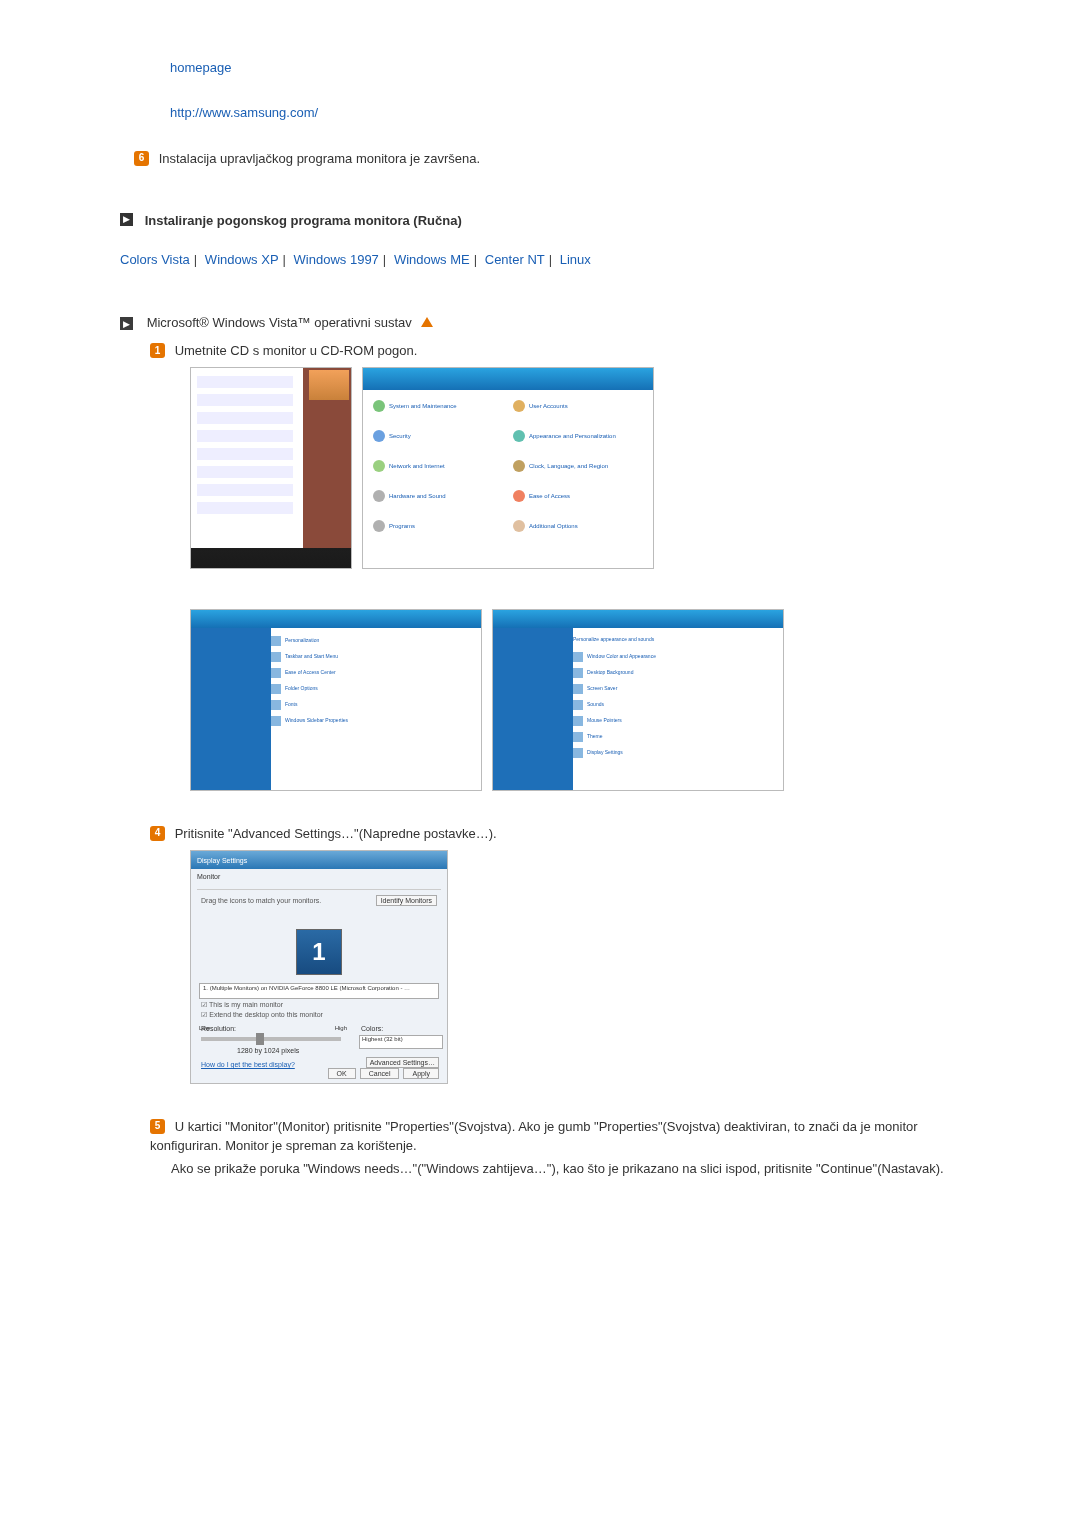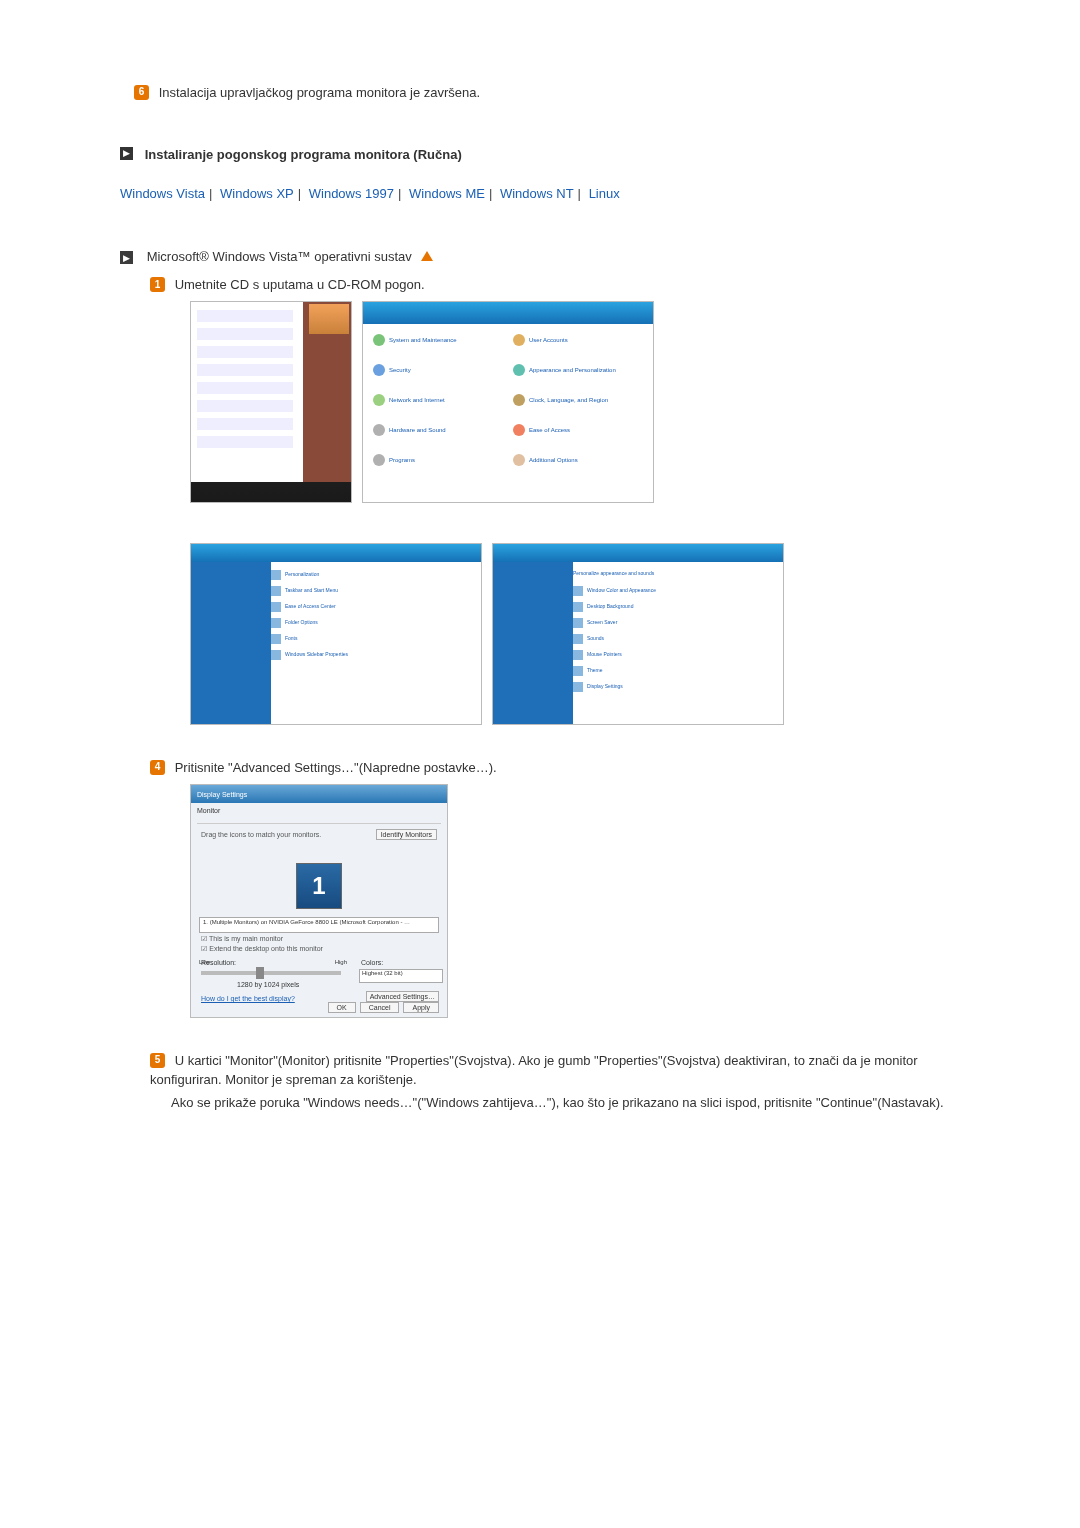--- a/index.html
+++ b/index.html
@@ -164,62 +164,67 @@
   .step-line { margin-bottom:4px; line-height:1.45; }
   .step-block { margin-left: 30px; }
 
   .section-title { font-weight: bold; color:#333;text-align:right; }
 </style>
 </head>
 <body>
 
 <div class="page">
 
+  <div class="indent-a">
+    <div class="row"><span class="link">homepage</span></div>
+    <div class="gap"></div>
+    <div class="row"><span class="link">http://www.samsung.com/</span></div>
+  </div>
 
   <div class="gap"></div>
 
   <div class="indent-step">
     <div class="step-line">
       <span class="num-badge">6</span>
       <span>Instalacija upravljačkog programa monitora je završena.</span>
     </div>
   </div>
 
   <div class="gap-lg"></div>
 
   <div>
     <span class="arrow-box">▶</span>
     <span class="section-title">Instaliranje pogonskog programa monitora (Ručna)</span>
   </div>
 
   <div class="gap"></div>
 
   <div class="os-row indent-b">
-    <span class="link">Windows Vista</span><span class="pipe">|</span>
+    <span class="link">Colors Vista</span><span class="pipe">|</span>
     <span class="link">Windows XP</span><span class="pipe">|</span>
     <span class="link">Windows 1997</span><span class="pipe">|</span>
     <span class="link">Windows ME</span><span class="pipe">|</span>
-    <span class="link">Windows NT</span><span class="pipe">|</span>
+    <span class="link">Center NT</span><span class="pipe">|</span>
     <span class="link">Linux</span>
   </div>
 
   <div class="gap"></div>
 
   <div>
     <span class="sq-bullet">▶</span>
     <span>Microsoft® Windows Vista™ operativni sustav</span>
     <span class="tri-icon"></span>
   </div>
 
   <div style="height:12px;"></div>
 
   <div class="step-block">
     <div class="step-line">
       <span class="num-badge">1</span>
-      <span>Umetnite CD s uputama u CD-ROM pogon.</span>
+      <span>Umetnite CD s monitor u CD-ROM pogon.</span>
     </div>
 
     <div class="shot-row">
       <div class="shot start">
         <div class="left-col"></div>
         <div class="right-col"></div>
         <div class="top-img"></div>
       </div>
       <div class="shot cp">
         <div class="titlebar"></div>

